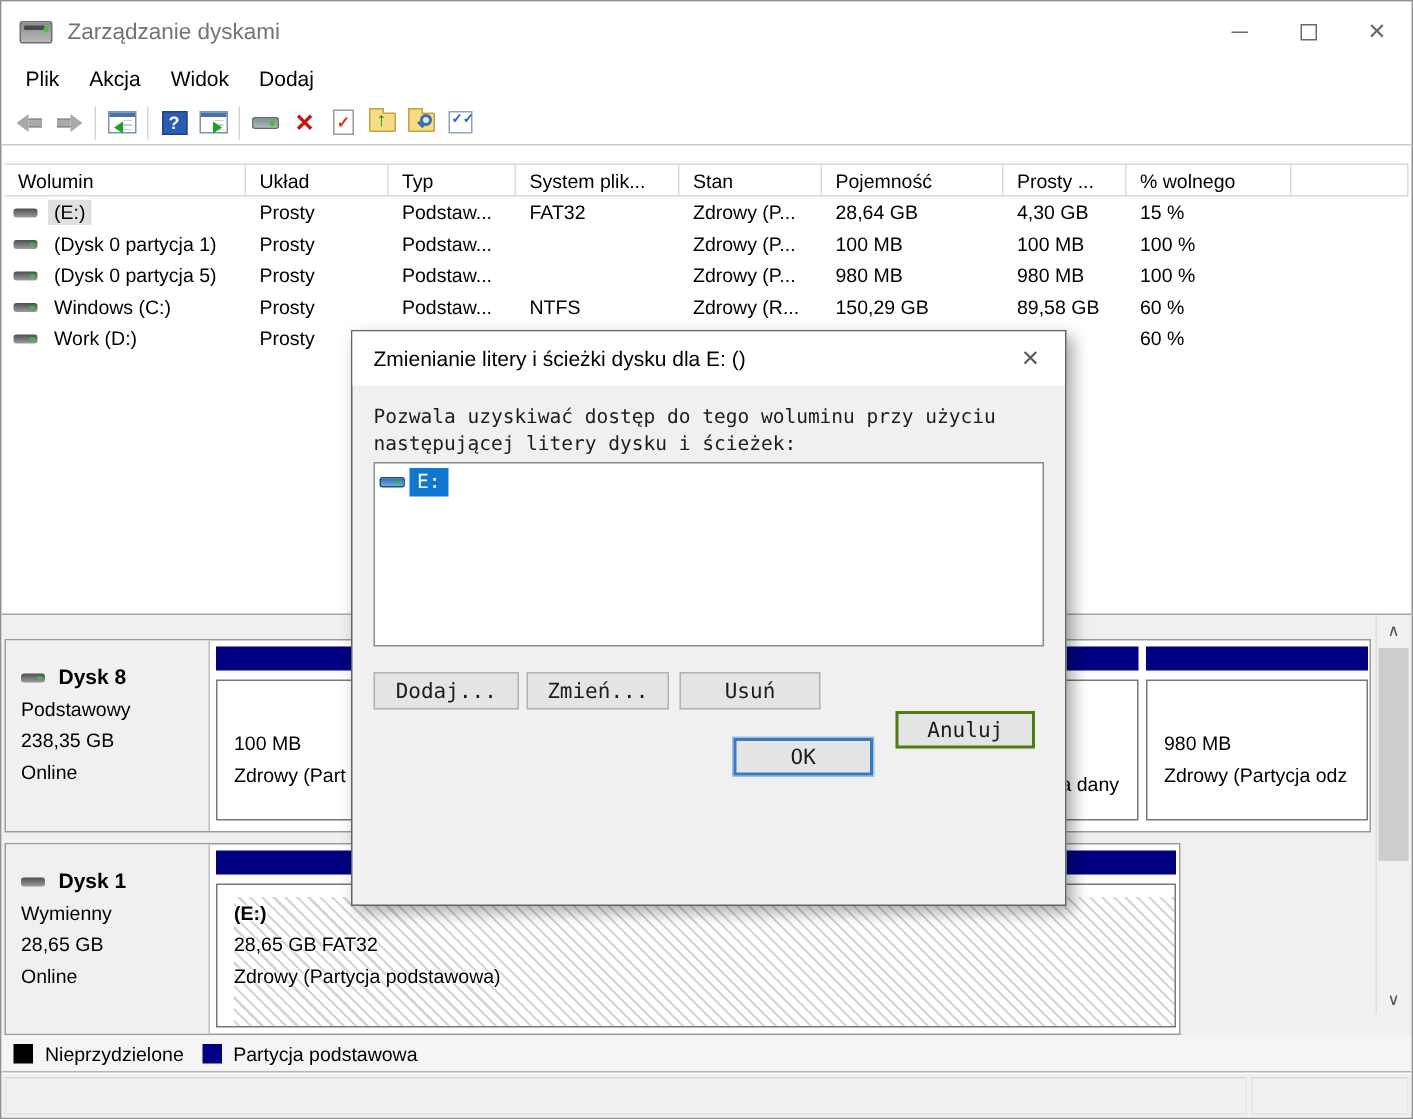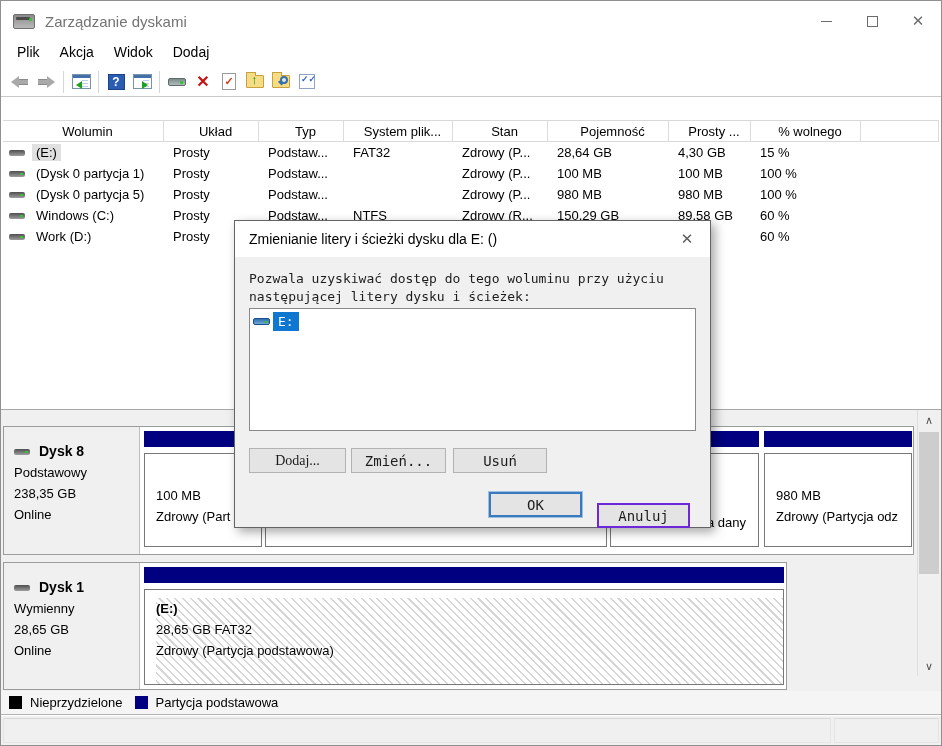--- a/index.html
+++ b/index.html
@@ -46,21 +46,21 @@
   .red-x{color:#c41414;font-weight:bold;font-size:16px;}
   .check-doc{width:14px;height:17px;background:#fff;border:1px solid #9a9a9a;display:flex;align-items:center;justify-content:center;color:#cc4720;font-weight:bold;font-size:11px;}
   .folder{width:18px;height:13px;background:#f6dd85;border:1px solid #c7a23c;border-radius:1px;position:relative;}
   .folder::before{content:"";position:absolute;left:-1px;top:-4px;width:8px;height:3px;background:#f6dd85;border:1px solid #c7a23c;border-bottom:none;}
   .folder .up{position:absolute;left:4px;top:-3px;color:#149114;font-weight:bold;font-size:13px;line-height:13px;}
   .mini-mag{position:absolute;right:1px;top:0px;width:8px;height:8px;border:2px solid #3a6ea5;border-radius:50%;background:#dce9f6;}
   .mini-mag::after{content:"";position:absolute;left:-4px;bottom:-2px;width:5px;height:2px;background:#3a6ea5;transform:rotate(45deg);}
   .props-icon{width:16px;height:15px;border:1px solid #8fa3c8;background:#fff;position:relative;color:#2f62c4;font-size:9px;line-height:7px;padding:1px 0 0 1px;font-weight:bold;}
   
   .listview{position:absolute;top:97px;left:2px;right:2px;height:311px;background:#fff;}
-  .lv-head{margin-top:22px;display:grid;grid-template-columns:161px 95px 85px 109px 95px 121px 82px 110px auto;height:22px;border-top:1px solid #d9d9d9;border-bottom:1px solid #d9d9d9;font-size:13px;text-align:center;}
+  .lv-head{margin-top:11px;display:grid;grid-template-columns:161px 95px 85px 109px 95px 121px 82px 110px auto;height:22px;border-top:1px solid #d9d9d9;border-bottom:1px solid #d9d9d9;font-size:13px;}
   .lv-head .hc{border-right:1px solid #dcdcdc;padding:3px 0 0 9px;white-space:nowrap;overflow:hidden;}
   .lv-rows .row{display:grid;grid-template-columns:161px 95px 85px 109px 95px 121px 82px 110px auto;height:21px;font-size:13px;align-items:center;}
   .row .cell{padding-left:9px;white-space:nowrap;overflow:hidden;}
   .row .vcell{display:flex;align-items:center;padding-left:6px;}
   .drive{width:16px;height:6px;border-radius:2px;background:linear-gradient(#4e4e4e,#9d9d9d);position:relative;display:inline-block;flex:0 0 auto;}
   .drive::after{content:"";position:absolute;right:2px;top:2px;width:3px;height:2px;background:#35c135;}
   .drive.plain::after{display:none;}
   .vol-label{margin-left:7px;padding:1px 4px;}
   .vol-label.selected{background:#e0e0e0;}
   .free-offset{padding-left:55px;}
@@ -90,35 +90,35 @@
   .legendbar{position:absolute;top:690px;left:0;right:0;height:24px;background:#f5f5f5;border-bottom:1px solid #b5b5b5;display:flex;align-items:center;font-size:13px;}
   .sq{width:13px;height:13px;display:inline-block;flex:0 0 auto;}
   .sq.black{background:#000;margin-left:8px;}
   .sq.navy{background:var(--navy,#000080);margin-left:12px;}
   .legendbar span.lbl{margin-left:8px;}
   .statusbar{position:absolute;top:715px;left:0;right:0;height:30px;background:#f0f0f0;}
   .statusbar .pane{position:absolute;top:2px;bottom:3px;border:1px solid #e5e5e5;border-top-color:#d8d8d8;}
   .statusbar .p1{left:2px;width:828px;}
   .statusbar .p2{left:833px;right:2px;}
   
-  .dialog{position:absolute;left:233px;top:219px;width:477px;height:308px;background:#f0f0f0;border:1px solid #646464;box-shadow:4px 4px 10px rgba(0,0,0,0.35);z-index:50;}
+  .dialog{position:absolute;left:233px;top:219px;width:477px;height:384px;background:#f0f0f0;border:1px solid #646464;box-shadow:4px 4px 10px rgba(0,0,0,0.35);z-index:50;}
   .dlg-title{position:absolute;top:0;left:0;right:0;height:36px;background:#fff;display:flex;align-items:center;font-size:14px;}
   .dlg-title .t{margin-left:14px;}
   .dlg-close{position:absolute;right:12px;top:8px;width:22px;height:20px;display:flex;align-items:center;justify-content:center;color:#5a5a5a;font-size:15px;}
   .dlg-text{position:absolute;left:14px;top:49px;font-family:"DejaVu Sans Mono",monospace;font-size:13px;line-height:18px;color:#1c1c1c;white-space:nowrap;}
   .dlg-list{position:absolute;left:14px;top:87px;width:447px;height:123px;background:#fff;border:1px solid #898989;padding:3px;}
   .dlg-item{display:flex;align-items:center;}
   .drive.blue{width:17px;height:7px;background:linear-gradient(#2f6db2,#74a9d8);border:1px solid #1d4f8c;}
   .dlg-item .sel{margin-left:3px;background:var(--selection,#0f77d0);color:#fff;font-family:"DejaVu Sans Mono",monospace;font-size:13px;padding:2px 5px;}
   .btn{position:absolute;height:25px;background:#e4e4e4;border:1px solid #b2b2b2;font-family:"DejaVu Sans Mono",monospace;font-size:14px;color:#1c1c1c;display:flex;align-items:center;justify-content:center;}
-  .btn-add{left:14px;top:227px;width:97px;font-family:Liberation Serif, serif;}
+  .btn-add{left:14px;top:227px;width:97px;}
   .btn-change{left:116px;top:227px;width:95px;}
   .btn-remove{left:218px;top:227px;width:94px;}
   .btn-ok{left:254px;top:271px;width:93px;border:2px solid #3879c0;box-shadow:0 0 0 1px #9cc0e2;}
-  .btn-cancel{left:362px;top:282px;width:93px;border:2px solid #6d28d9;}
+  .btn-cancel{left:362px;top:253px;width:93px;border:2px solid #4d7c0f;}
 </style>
 </head>
 <body>
 
 <div class="window">
 
   <div class="titlebar">
     <span class="app-icon"></span>
     <span class="title-text">Zarządzanie dyskami</span>
     <div class="win-controls">

